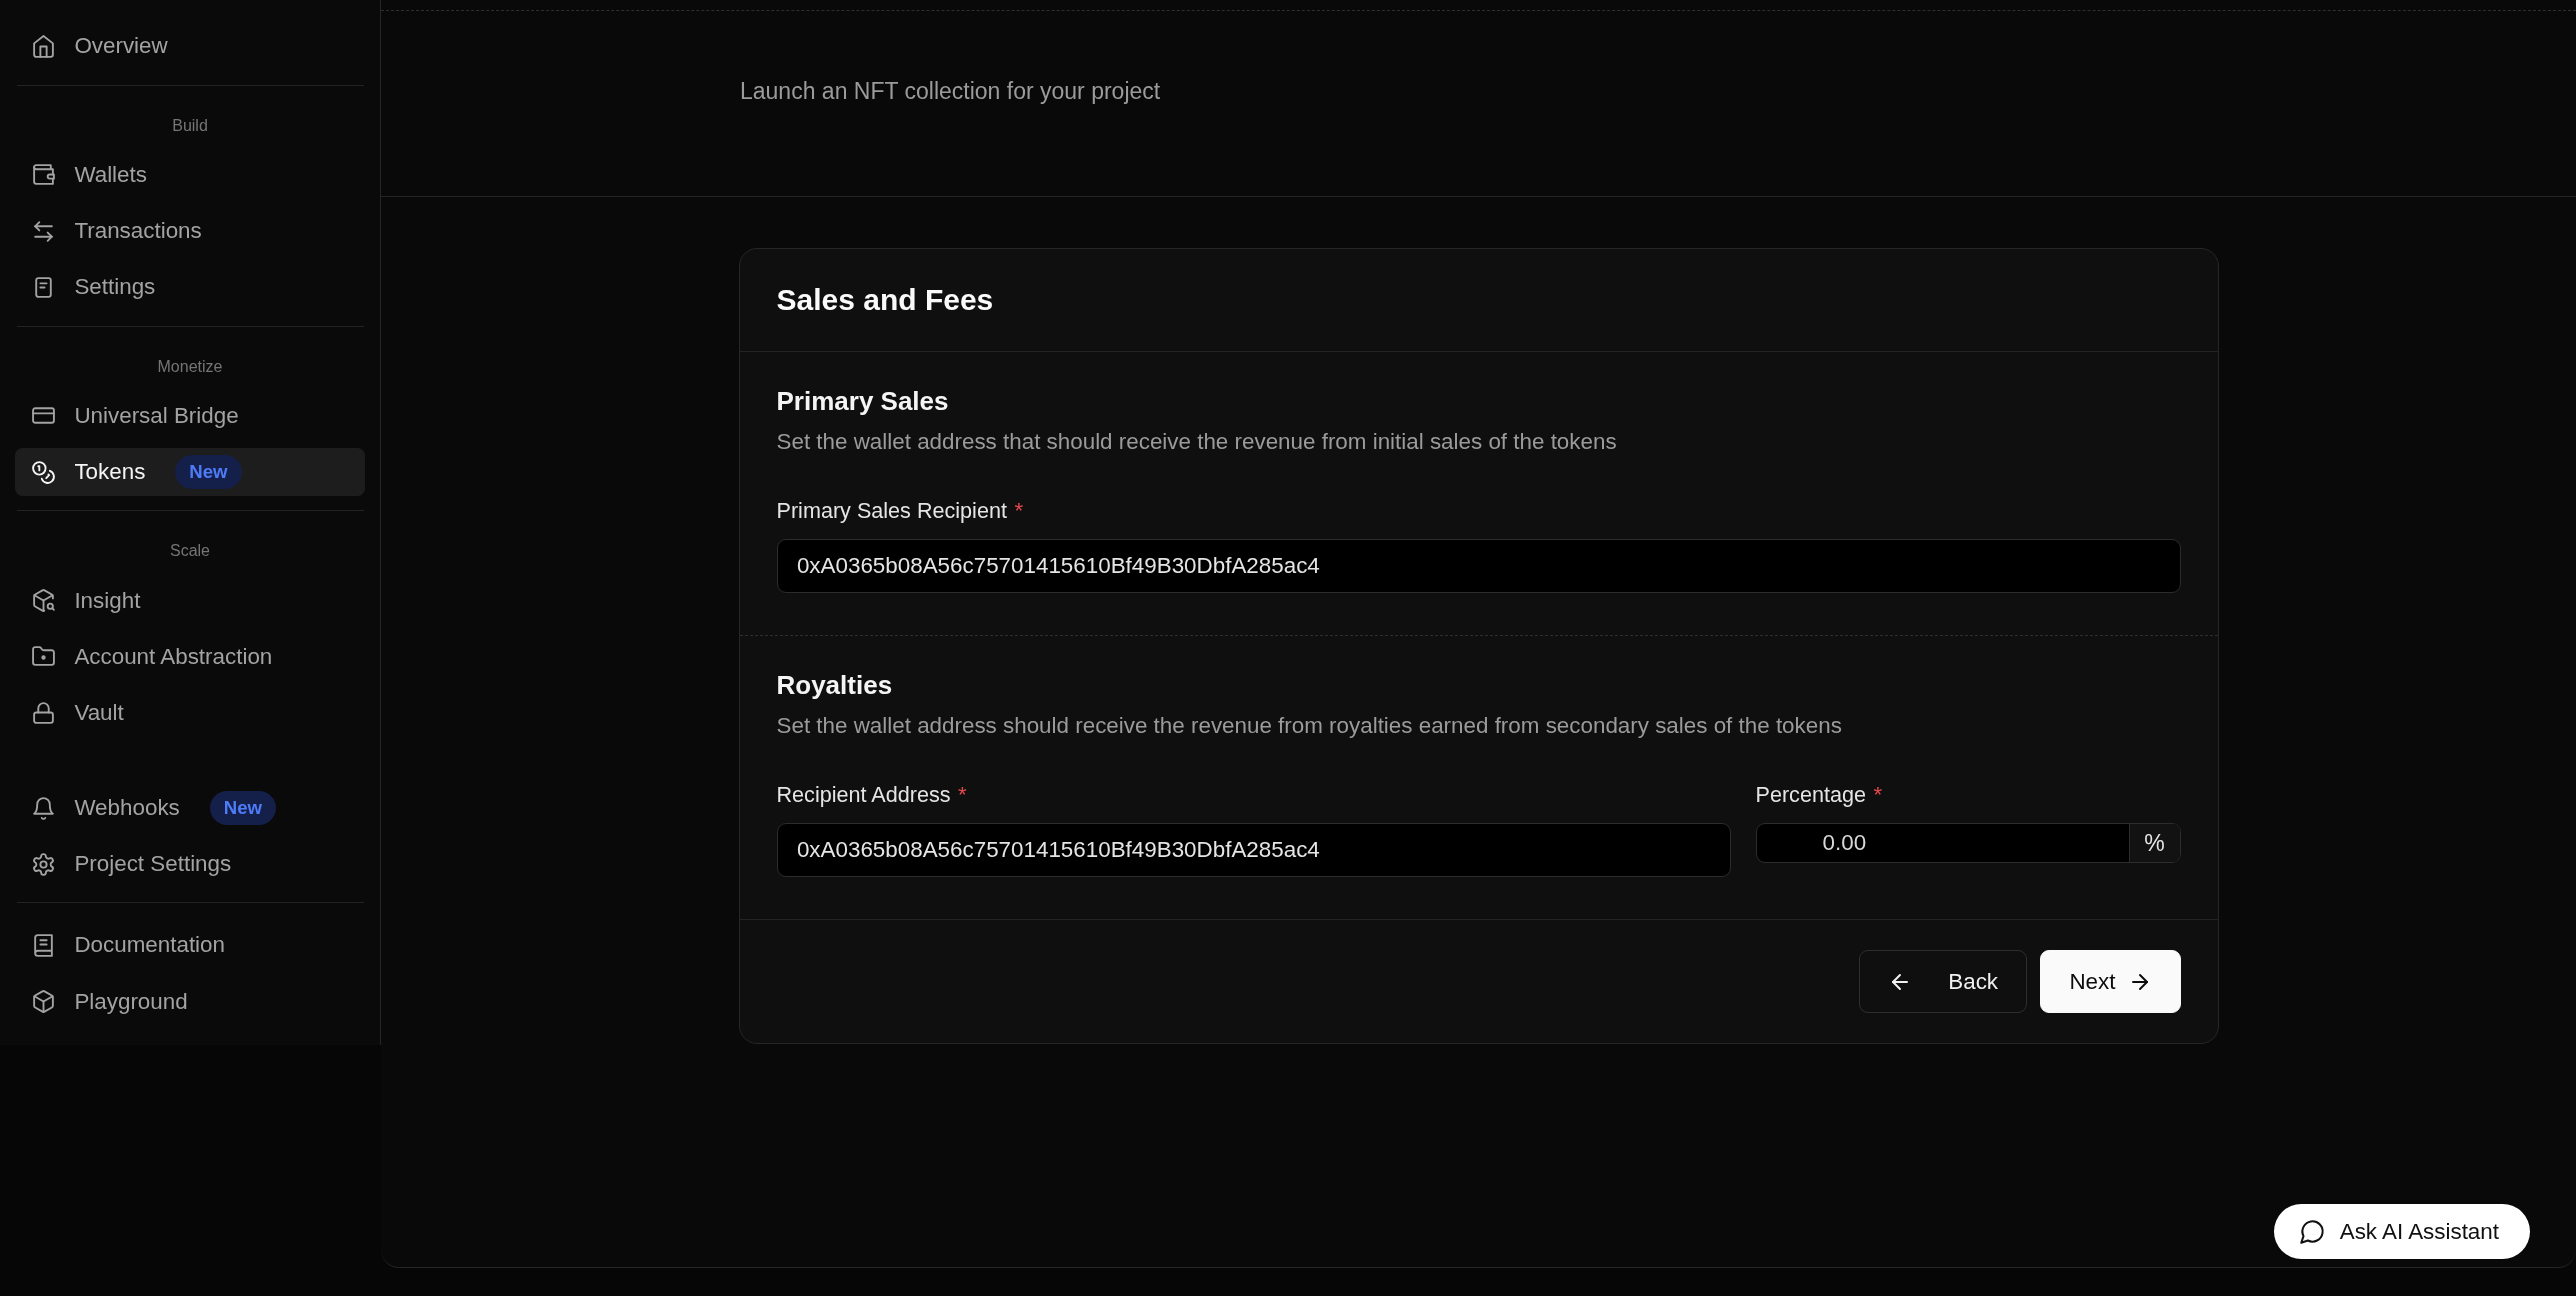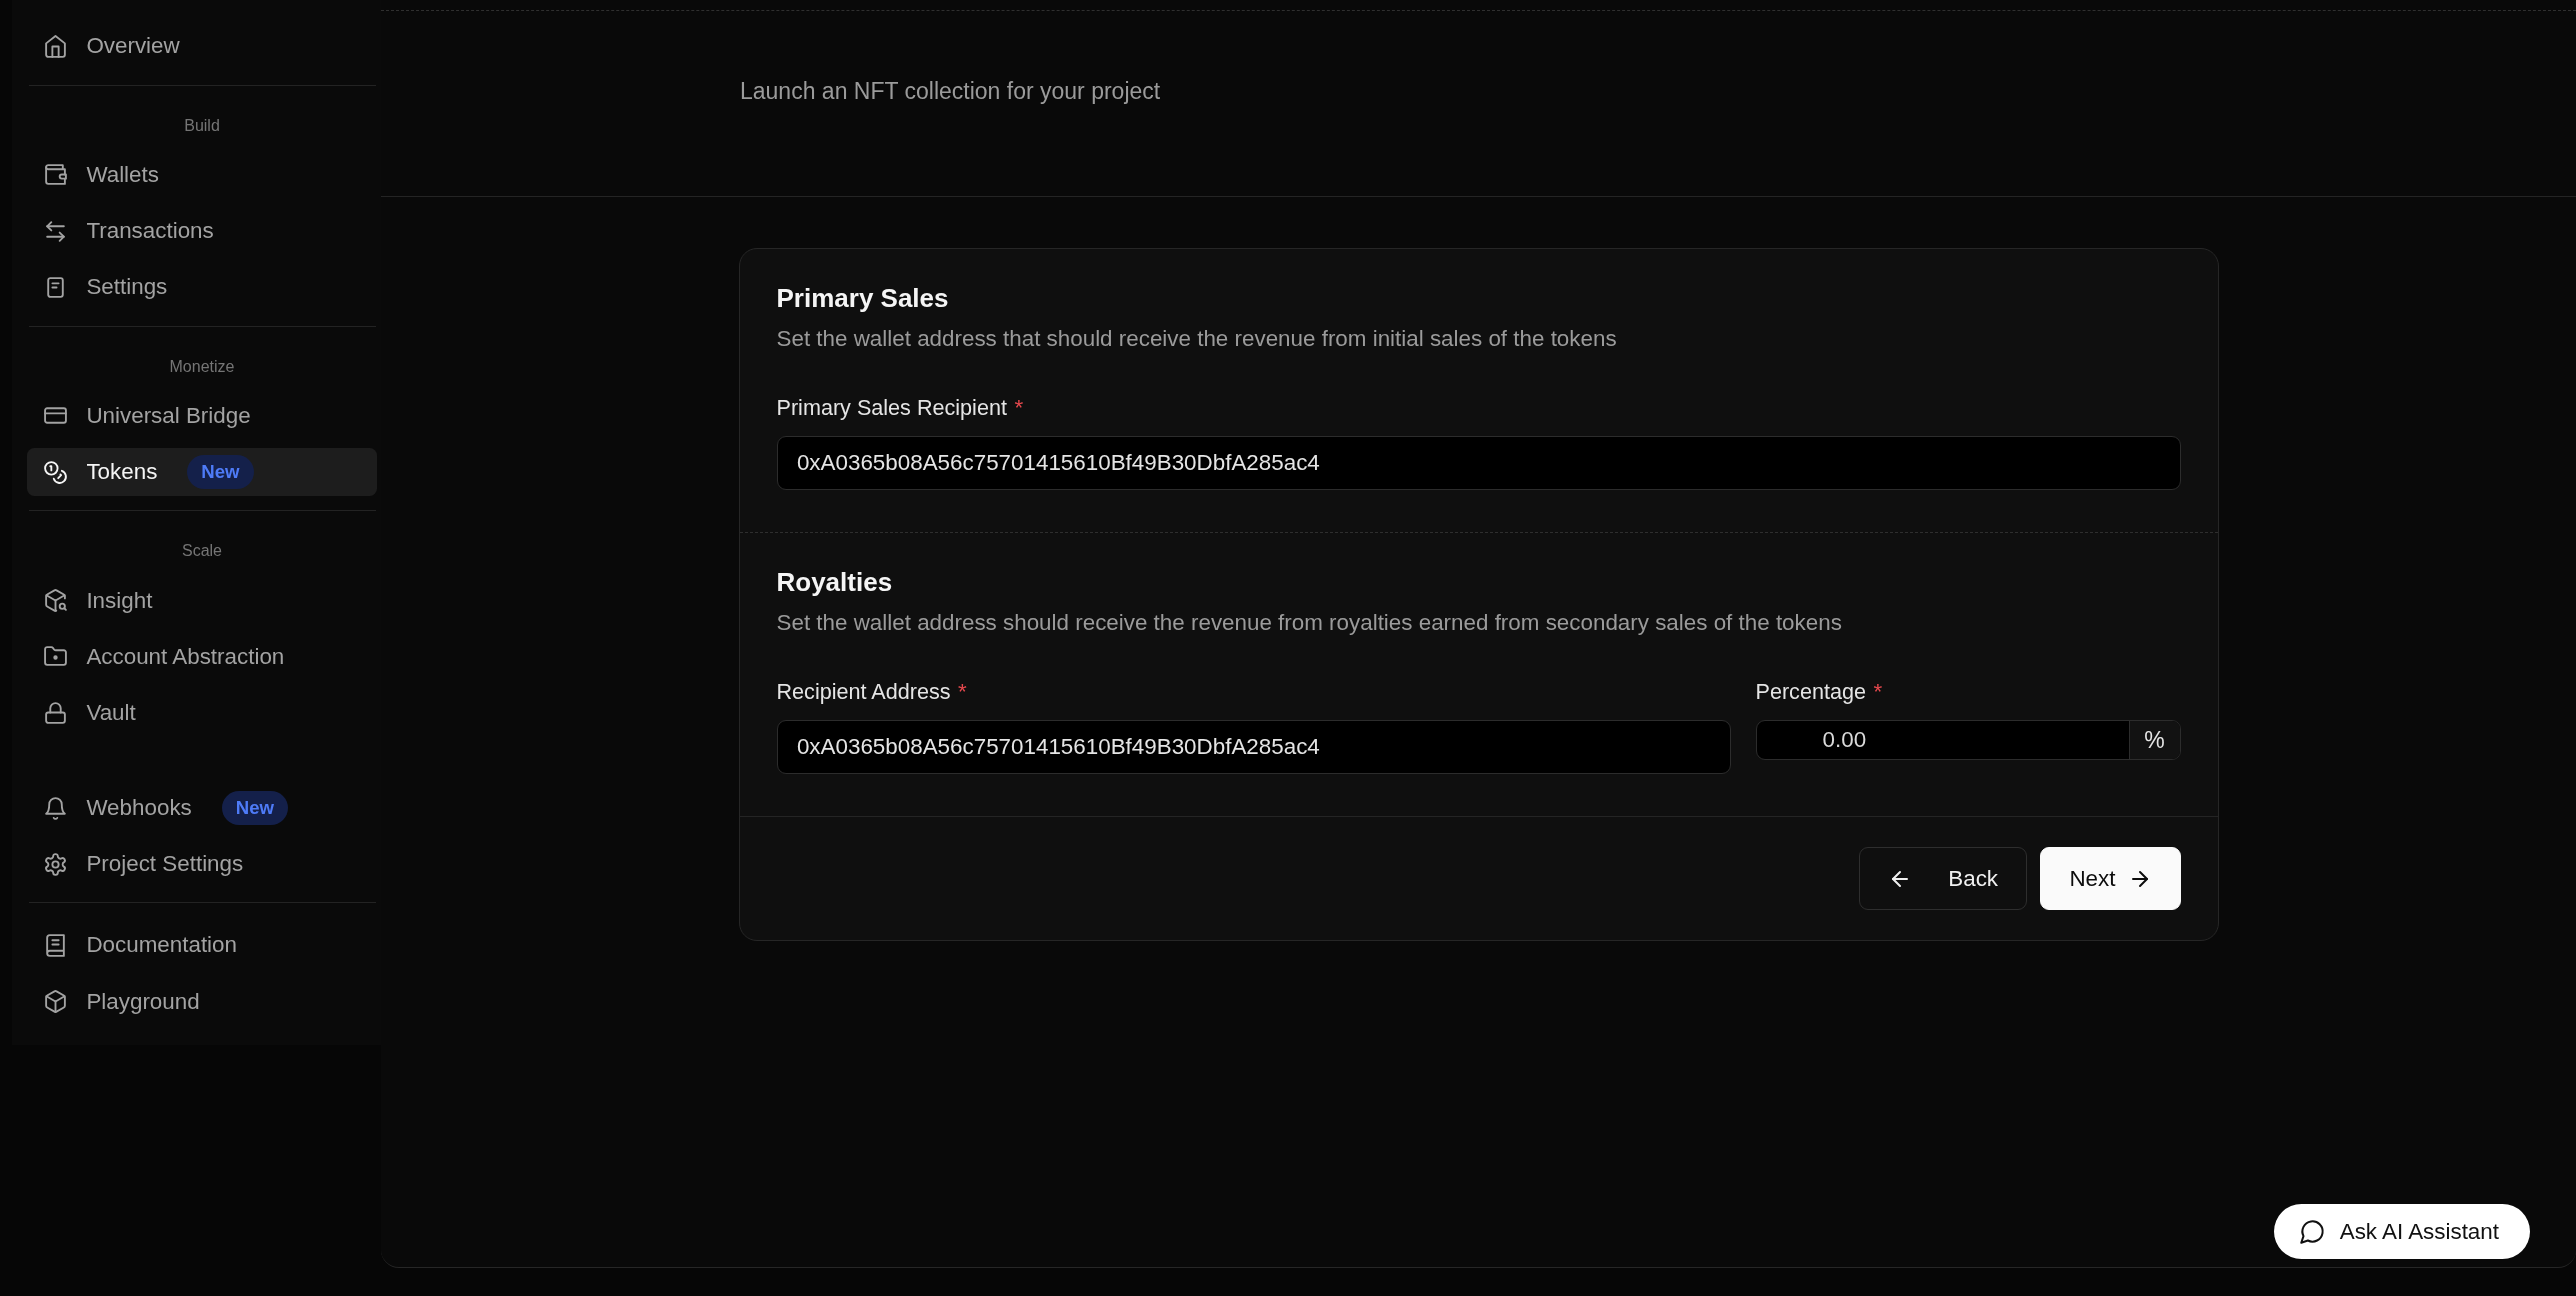--- a/index.html
+++ b/index.html
@@ -6,21 +6,21 @@
   html,body { width:2576px; height:1297px; overflow:hidden; }
   body {
     background:#060606;
     color:#ededed;
     font-family:"Liberation Sans","DejaVu Sans",sans-serif;
   }
   svg { display:block; }
 
   
   .sidebar {
-    position:fixed; left:12px; top:0; width:381px; height:1045px;
+    position:fixed; left:0; top:0; width:381px; height:1045px;
     background:#0a0a0a;
     border-right:0.7px solid #262626;
     display:flex; flex-direction:column;
     padding:22.4px 15px 19.4px 15px;
   }
   .nav-item {
     display:flex; align-items:center; gap:18px;
     height:48px; flex:0 0 48px; padding:0 16.4px; border-radius:7.5px;
     color:#a3a3a3; font-size:22.4px; cursor:pointer;
     margin-bottom:8.2px;
@@ -264,20 +264,23 @@
 </aside>
 
 <main class="main">
 
   <header class="page-header">
     <div class="page-subtitle">Launch an NFT collection for your project</div>
   </header>
 
   <section class="card">
 
+    <div class="card-header">
+      <h2 class="card-title">Sales and Fees</h2>
+    </div>
 
     <div class="card-section dashed">
       <h3 class="section-heading">Primary Sales</h3>
       <p class="section-desc">Set the wallet address that should receive the revenue from initial sales of the tokens</p>
       <div class="field-label">
         <span>Primary Sales Recipient</span>
         <span class="req">*</span>
       </div>
       <input class="text-input" type="text" value="0xA0365b08A56c75701415610Bf49B30DbfA285ac4" style="">
     </div>

